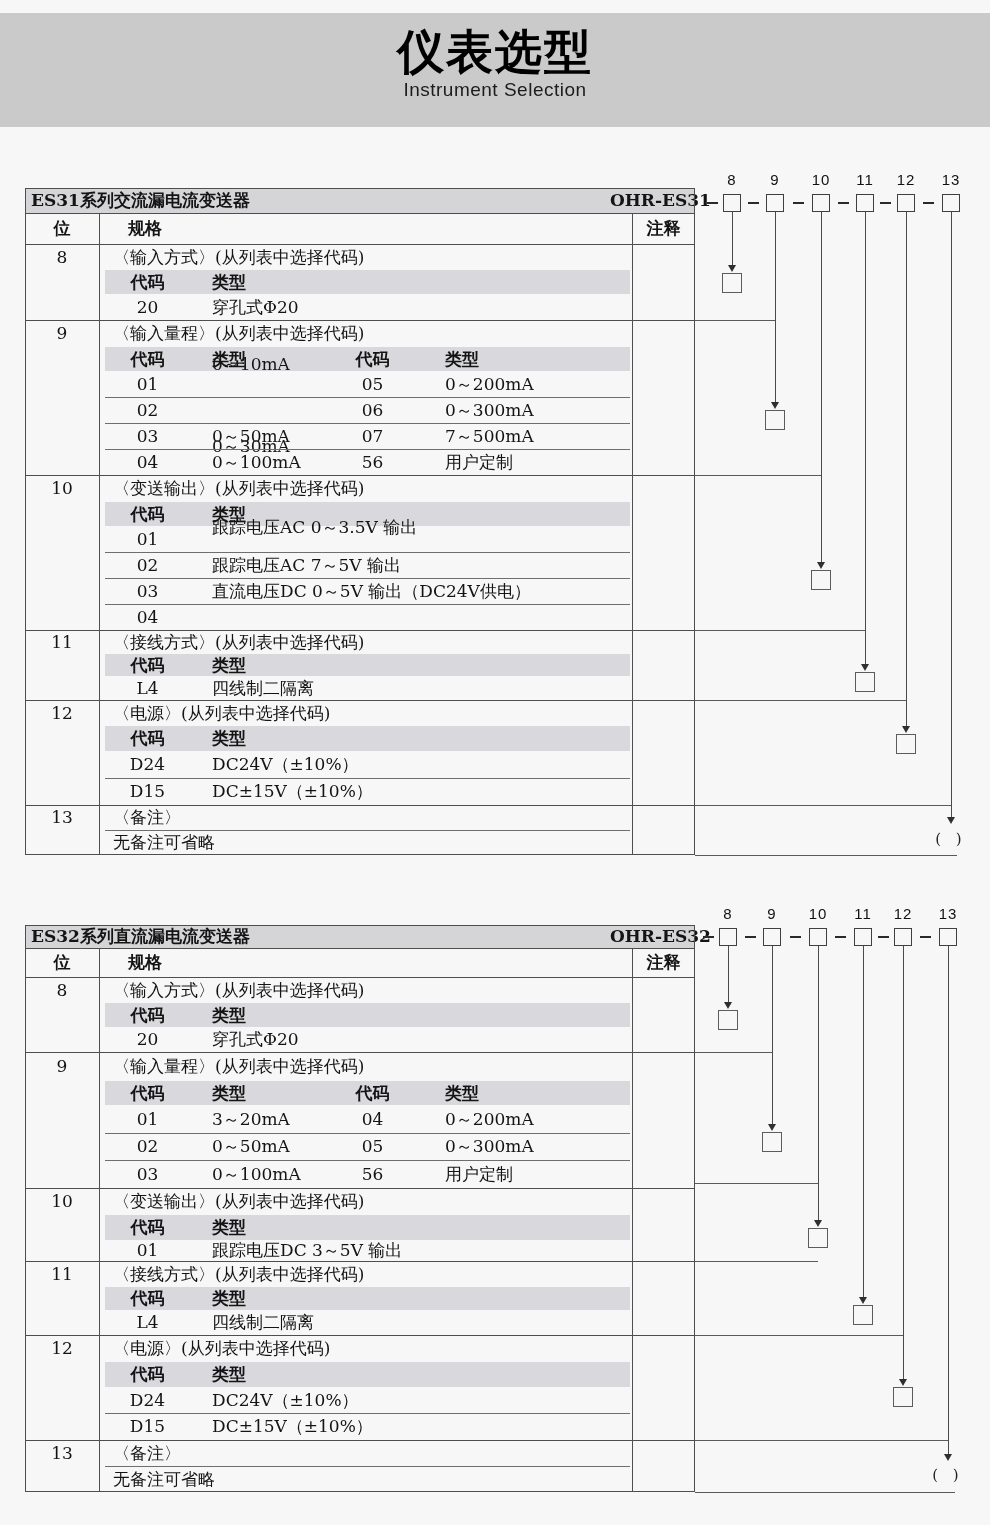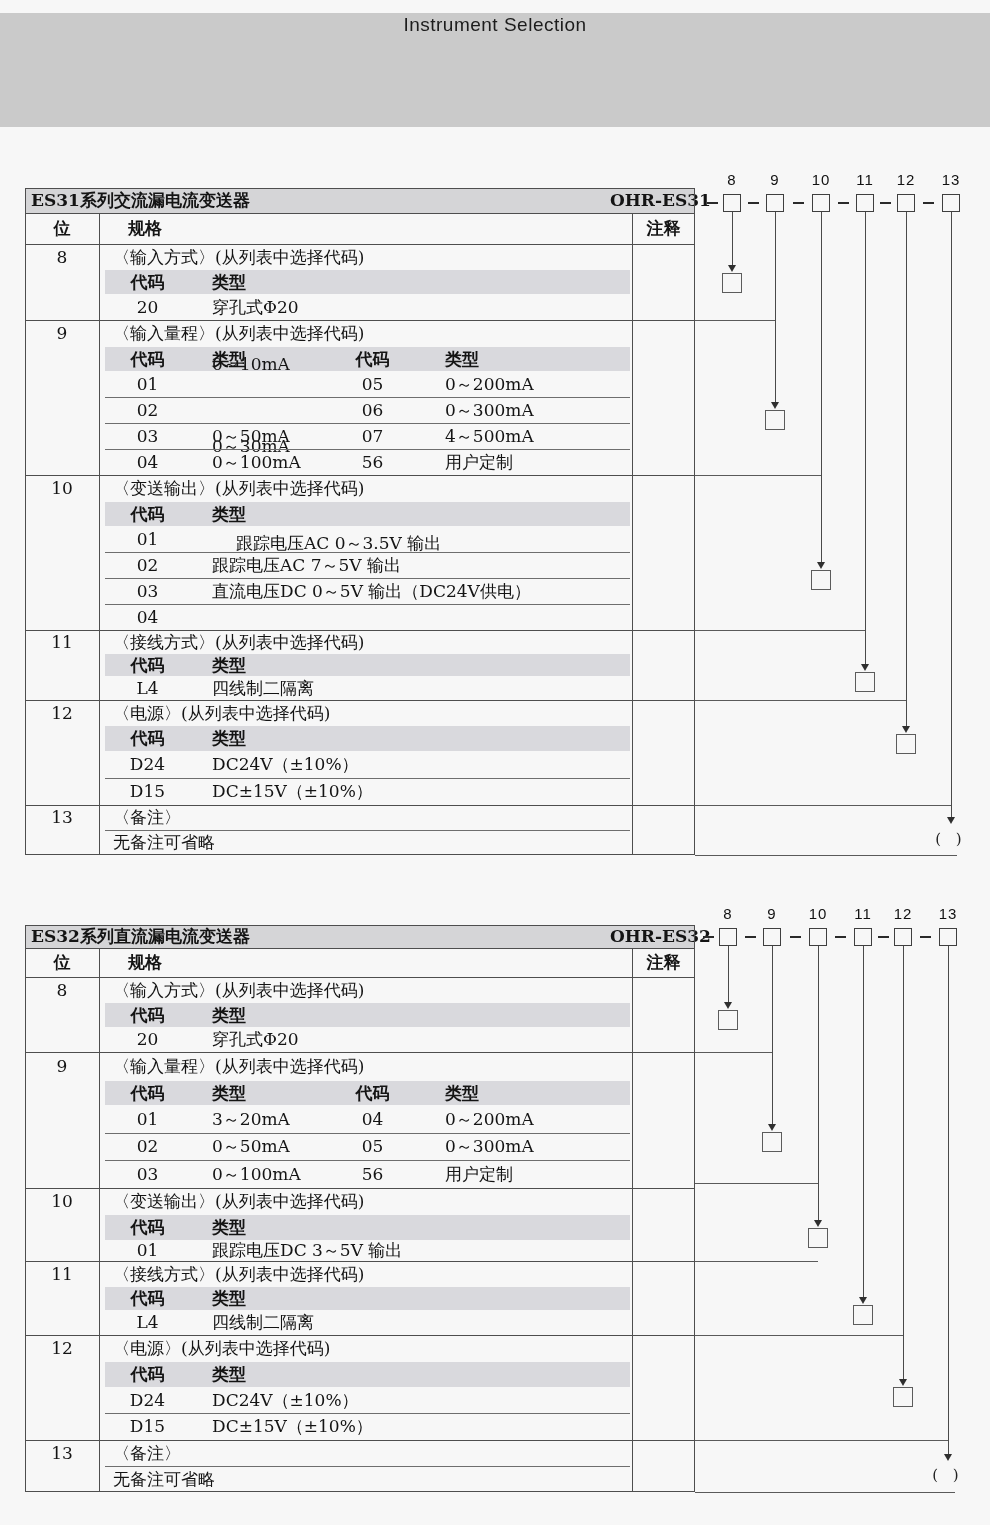--- a/index.html
+++ b/index.html
@@ -30,20 +30,21 @@
   .vline{background:#4a4a4a;}
   .arrow{width:0;height:0;border-left:4px solid transparent;border-right:4px solid transparent;
          border-top:7px solid #2f2f2f;background:transparent !important;}
   .paren{font-size:15px;letter-spacing:5px;text-align:center;color:#222;}
 </style>
 </head>
 <body>
 
 <div class="page">
   <div class="banner">
+    <div class="banner-title">仪表选型</div>
     <div class="banner-subtitle">Instrument Selection</div>
   </div>
   <div id="layer">
       <div class="t-title-bg" style="left: 25px; top: 188px; width: 670px; height: 25px; line-height: 25px;"></div>
       <div class="txt bold fs17" style="left: 31px; top: 188px; height: 25px; line-height: 25px;">ES31系列交流漏电流变送器</div>
       <div class="txt bold fs17" style="left: 610px; top: 188px; width: 79px; height: 25px; line-height: 25px; text-align: right;">OHR-ES31</div>
       <div class="txt bold fs17 ctr" style="left: 25px; top: 213px; width: 74px; height: 31px; line-height: 31px;">位</div>
       <div class="txt bold fs17" style="left: 128px; top: 213px; height: 31px; line-height: 31px;">规格</div>
       <div class="txt bold fs17 ctr" style="left: 632px; top: 213px; width: 63px; height: 31px; line-height: 31px;">注释</div>
       <div class="txt fs17 ctr" style="left: 25px; top: 244px; width: 74px; height: 26px; line-height: 26px;">8</div>
@@ -66,33 +67,33 @@
       <div class="txt fs17" style="left: 445px; top: 371px; height: 26px; line-height: 26px;">0～200mA</div>
       <div class="subline" style="left: 105px; top: 397px; width: 525px; height: 1px; line-height: 1px;"></div>
       <div class="txt fs17 ctr" style="left: 105px; top: 397px; width: 85px; height: 26px; line-height: 26px;">02</div>
       <div class="txt fs17" style="left: 212px; top: 397px; height: 26px; line-height: 26px; margin-top: 36px;">0～30mA</div>
       <div class="txt fs17 ctr" style="left: 340px; top: 397px; width: 65px; height: 26px; line-height: 26px;">06</div>
       <div class="txt fs17" style="left: 445px; top: 397px; height: 26px; line-height: 26px;">0～300mA</div>
       <div class="subline" style="left: 105px; top: 423px; width: 525px; height: 1px; line-height: 1px;"></div>
       <div class="txt fs17 ctr" style="left: 105px; top: 423px; width: 85px; height: 26px; line-height: 26px;">03</div>
       <div class="txt fs17" style="left: 212px; top: 423px; height: 26px; line-height: 26px;">0～50mA</div>
       <div class="txt fs17 ctr" style="left: 340px; top: 423px; width: 65px; height: 26px; line-height: 26px;">07</div>
-      <div class="txt fs17" style="left: 445px; top: 423px; height: 26px; line-height: 26px;">4～500mA</div>
+      <div class="txt fs17" style="left: 445px; top: 423px; height: 26px; line-height: 26px;">7～500mA</div>
       <div class="subline" style="left: 105px; top: 449px; width: 525px; height: 1px; line-height: 1px;"></div>
       <div class="txt fs17 ctr" style="left: 105px; top: 449px; width: 85px; height: 26px; line-height: 26px;">04</div>
       <div class="txt fs17" style="left: 212px; top: 449px; height: 26px; line-height: 26px;">0～100mA</div>
       <div class="txt fs17 ctr" style="left: 340px; top: 449px; width: 65px; height: 26px; line-height: 26px;">56</div>
       <div class="txt fs17" style="left: 445px; top: 449px; height: 26px; line-height: 26px;">用户定制</div>
       <div class="txt fs17 ctr" style="left: 25px; top: 475px; width: 74px; height: 27px; line-height: 27px;">10</div>
       <div class="txt fs17" style="left: 113px; top: 475px; height: 27px; line-height: 27px;">〈变送输出〉(从列表中选择代码)</div>
       <div class="gray-bar" style="left: 105px; top: 502px; width: 525px; height: 24px; line-height: 24px;"></div>
       <div class="txt bold fs17 ctr" style="left: 105px; top: 502px; width: 85px; height: 24px; line-height: 24px;">代码</div>
       <div class="txt bold fs17" style="left: 212px; top: 502px; height: 24px; line-height: 24px;">类型</div>
       <div class="txt fs17 ctr" style="left: 105px; top: 526px; width: 85px; height: 26px; line-height: 26px;">01</div>
-      <div class="txt fs17" style="left: 212px; top: 530px; height: 26px; line-height: 26px; margin-left: 24px;">跟踪电压AC 0～3.5V 输出</div>
+      <div class="txt fs17" style="left: 212px; top: 514px; height: 26px; line-height: 26px;">跟踪电压AC 0～3.5V 输出</div>
       <div class="subline" style="left: 105px; top: 552px; width: 525px; height: 1px; line-height: 1px;"></div>
       <div class="txt fs17 ctr" style="left: 105px; top: 552px; width: 85px; height: 26px; line-height: 26px;">02</div>
       <div class="txt fs17" style="left: 212px; top: 552px; height: 26px; line-height: 26px;">跟踪电压AC 7～5V 输出</div>
       <div class="subline" style="left: 105px; top: 578px; width: 525px; height: 1px; line-height: 1px;"></div>
       <div class="txt fs17 ctr" style="left: 105px; top: 578px; width: 85px; height: 26px; line-height: 26px;">03</div>
       <div class="txt fs17" style="left: 212px; top: 578px; height: 26px; line-height: 26px;">直流电压DC 0～5V 输出（DC24V供电）</div>
       <div class="subline" style="left: 105px; top: 604px; width: 525px; height: 1px; line-height: 1px;"></div>
       <div class="txt fs17 ctr" style="left: 105px; top: 604px; width: 85px; height: 26px; line-height: 26px;">04</div>
       <div class="txt fs17 ctr" style="left: 25px; top: 630px; width: 74px; height: 24px; line-height: 24px;">11</div>
       <div class="txt fs17" style="left: 113px; top: 630px; height: 24px; line-height: 24px;">〈接线方式〉(从列表中选择代码)</div>

